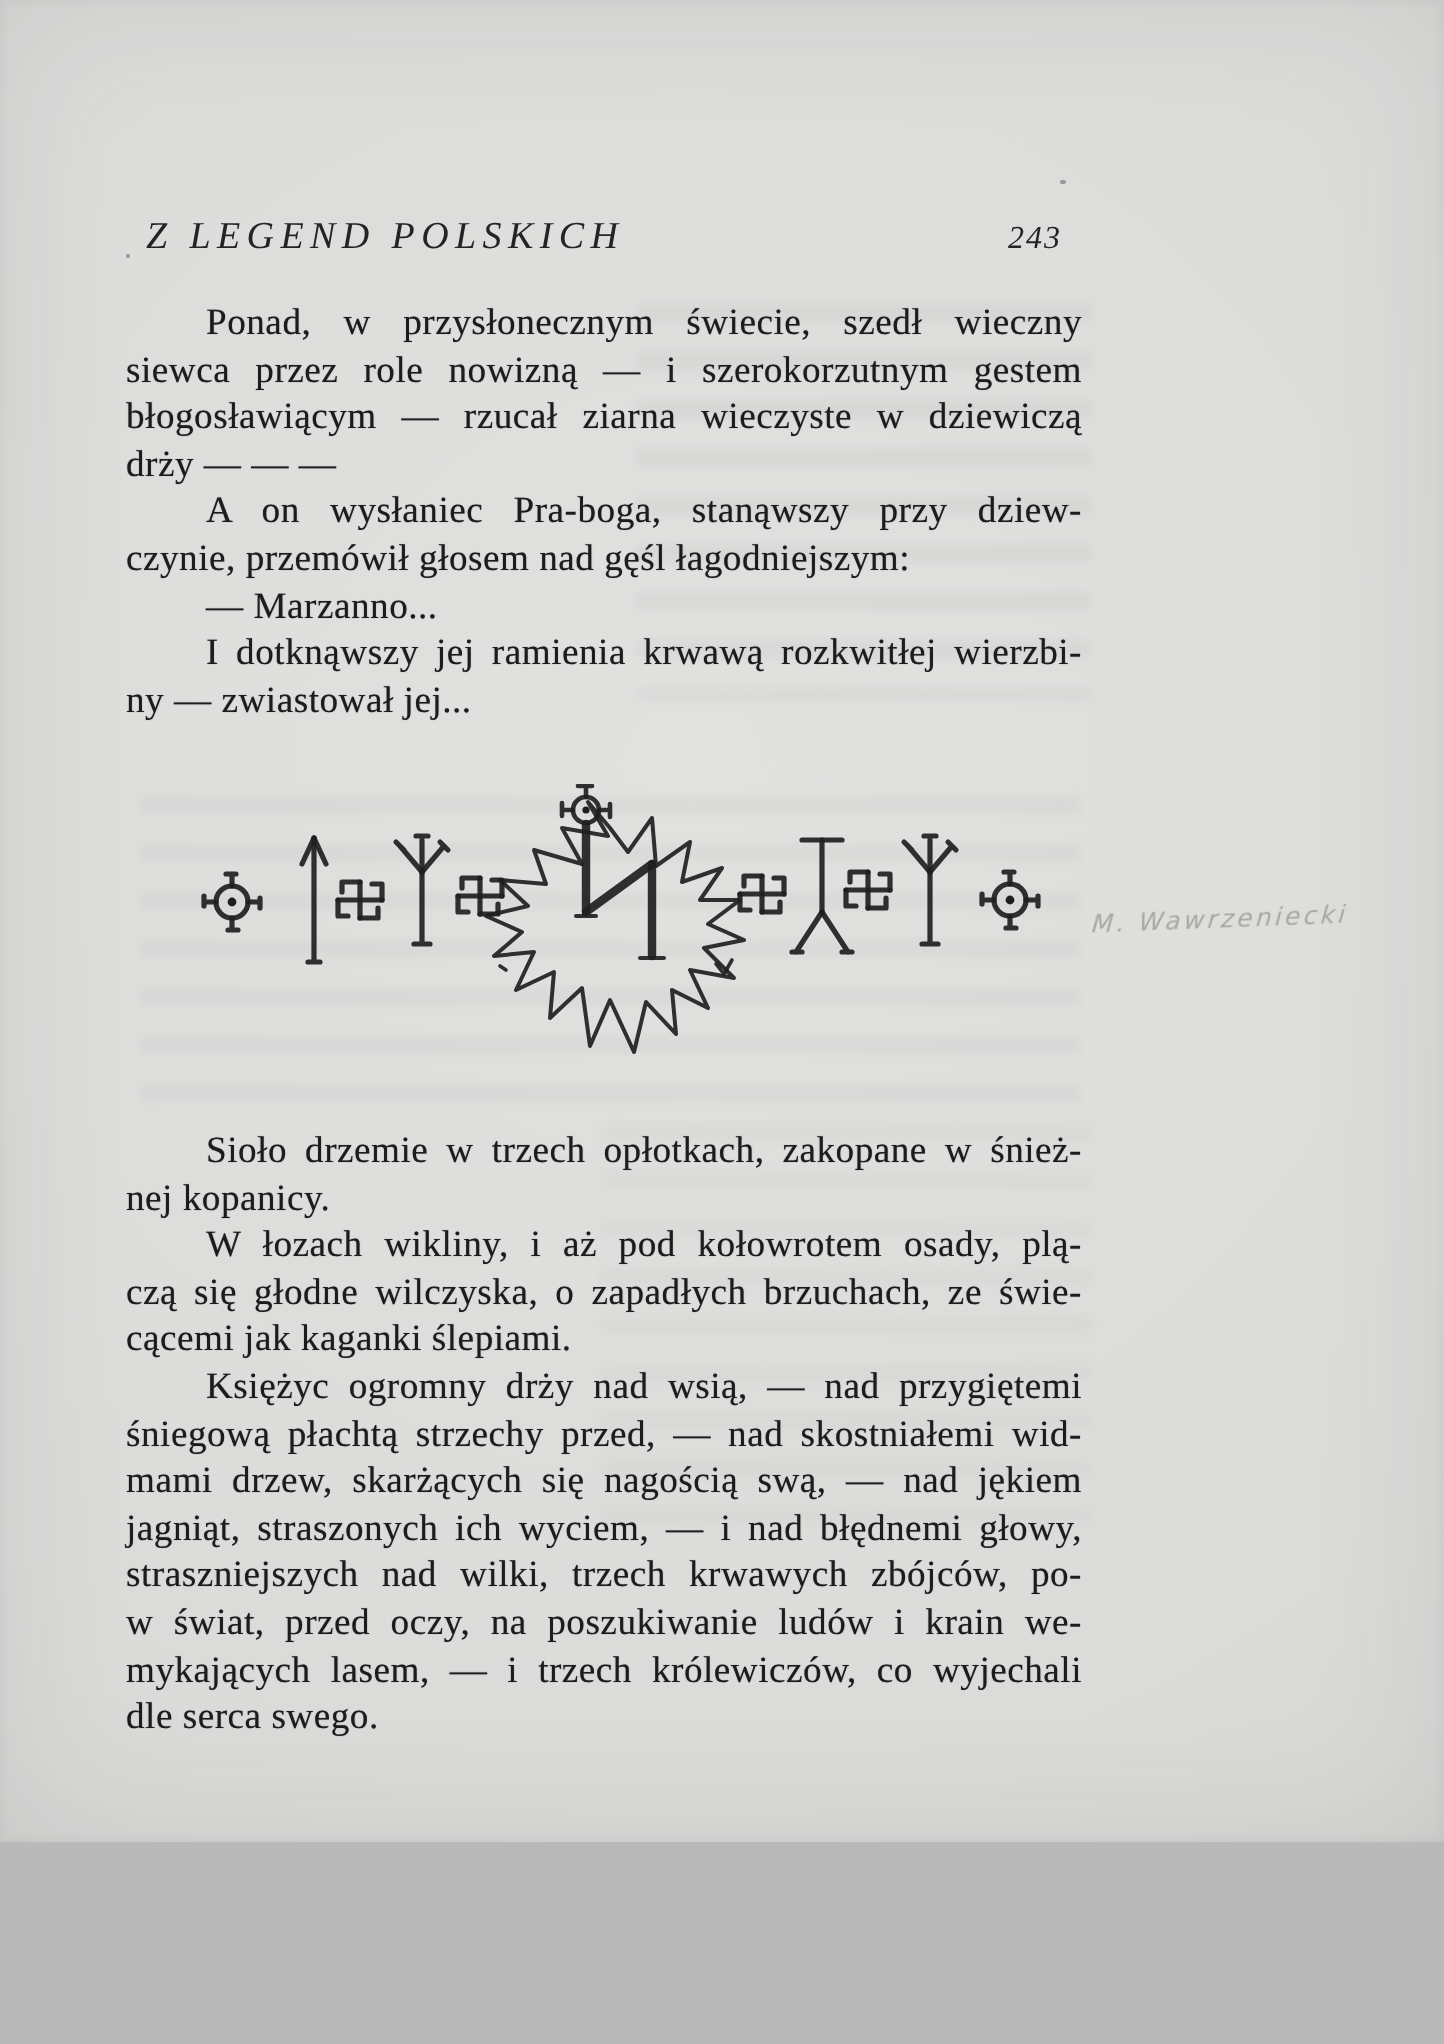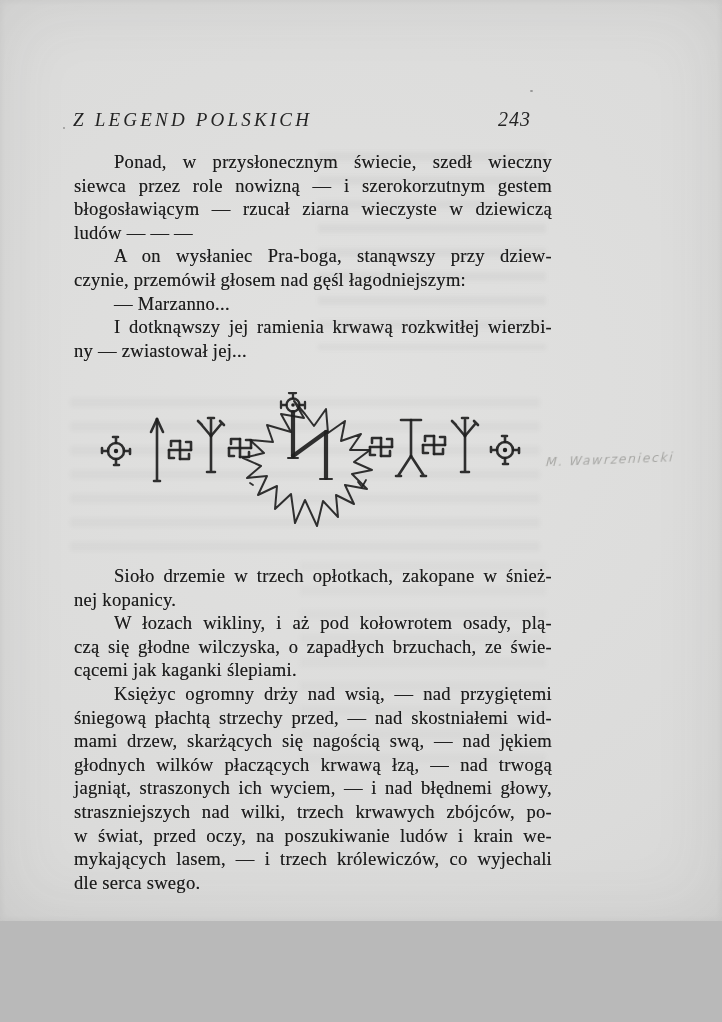--- a/index.html
+++ b/index.html
@@ -26,25 +26,25 @@
   .ghost.g2{left:70px;top:398px;width:470px;height:160px;opacity:.45;}
   .ghost.g3{left:300px;top:562px;width:246px;height:200px;opacity:.35;}
 
   .running-head{
     position:absolute;z-index:2;
     left:73px;top:108px;width:468px;
     display:flex;justify-content:space-between;align-items:baseline;
     font-style:italic;
   }
   .running-title{font-size:19px;letter-spacing:3.2px;color:#242424;}
-  .page-number{font-size:20px;margin-right:10px;letter-spacing:1px;color:#242424;font-style:italic;}
+  .page-number{font-size:16px;margin-right:10px;letter-spacing:1px;color:#242424;font-style:italic;}
 
   .text-block{
     position:absolute;z-index:2;
-    left:74px;width:478px;
+    left:63px;width:478px;
     font-size:18.6px;line-height:23.6px;
     letter-spacing:.25px;
     text-shadow:0 0 .5px rgba(25,25,25,.55);
   }
   .text-block.top{top:150px;}
   .text-block.bottom{top:564px;}
   .line{text-align:justify;text-align-last:justify;white-space:normal;}
   .line.last{text-align-last:left;}
   .line.first{text-indent:40px;}
 
@@ -86,21 +86,21 @@
   <header class="running-head">
     <span class="running-title">Z LEGEND POLSKICH</span>
     <span class="page-number">243</span>
   </header>
 
   <section class="text-block top" id="text-top">
       <div class="para">
         <div class="line first">Ponad, w przysłonecznym świecie, szedł wieczny</div>
         <div class="line">siewca przez role nowizną — i szerokorzutnym gestem</div>
         <div class="line">błogosławiącym — rzucał ziarna wieczyste w dziewiczą</div>
-        <div class="line last">ludów — — —</div>
+        <div class="line last">drży — — —</div>
       </div>
       <div class="para">
         <div class="line first">A on wysłaniec Pra-boga, stanąwszy przy dziew-</div>
         <div class="line last">czynie, przemówił głosem nad gęśl łagodniejszym:</div>
       </div>
       <div class="para">
         <div class="line first last">— Marzanno...</div>
       </div>
       <div class="para">
         <div class="line first">I dotknąwszy jej ramienia krwawą rozkwitłej wierzbi-</div>
@@ -191,21 +191,20 @@
       </div>
       <div class="para">
         <div class="line first">W łozach wikliny, i aż pod kołowrotem osady, plą-</div>
         <div class="line">czą się głodne wilczyska, o zapadłych brzuchach, ze świe-</div>
         <div class="line last">cącemi jak kaganki ślepiami.</div>
       </div>
       <div class="para">
         <div class="line first">Księżyc ogromny drży nad wsią, — nad przygiętemi</div>
         <div class="line">śniegową płachtą strzechy przed, — nad skostniałemi wid-</div>
         <div class="line">mami drzew, skarżących się nagością swą, — nad jękiem</div>
-        <div class="line">głodnych wilków płaczących krwawą łzą, — nad trwogą</div>
         <div class="line">jagniąt, straszonych ich wyciem, — i nad błędnemi głowy,</div>
         <div class="line">straszniejszych nad wilki, trzech krwawych zbójców, po-</div>
         <div class="line">w świat, przed oczy, na poszukiwanie ludów i krain we-</div>
         <div class="line">mykających lasem, — i trzech królewiczów, co wyjechali</div>
         <div class="line last">dle serca swego.</div>
       </div>
     </section>
 
 </div>
 

